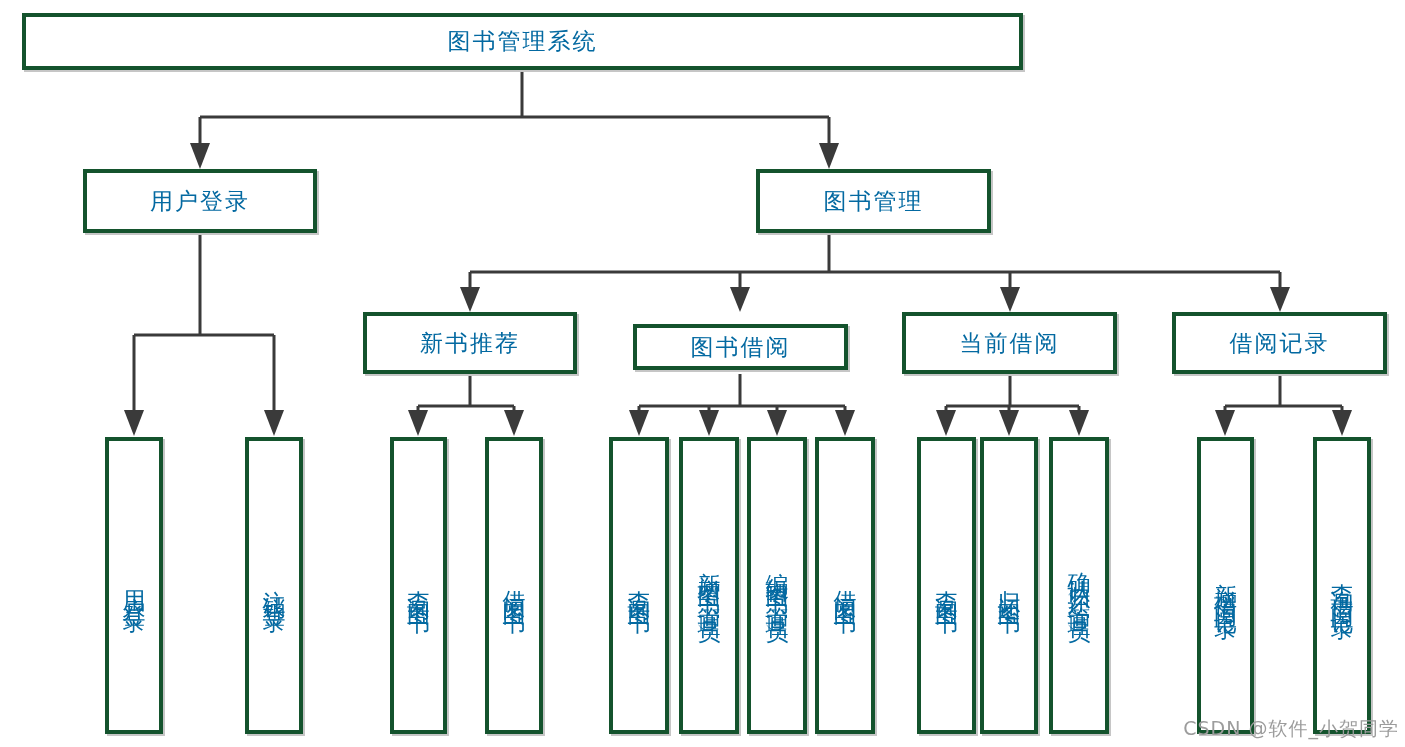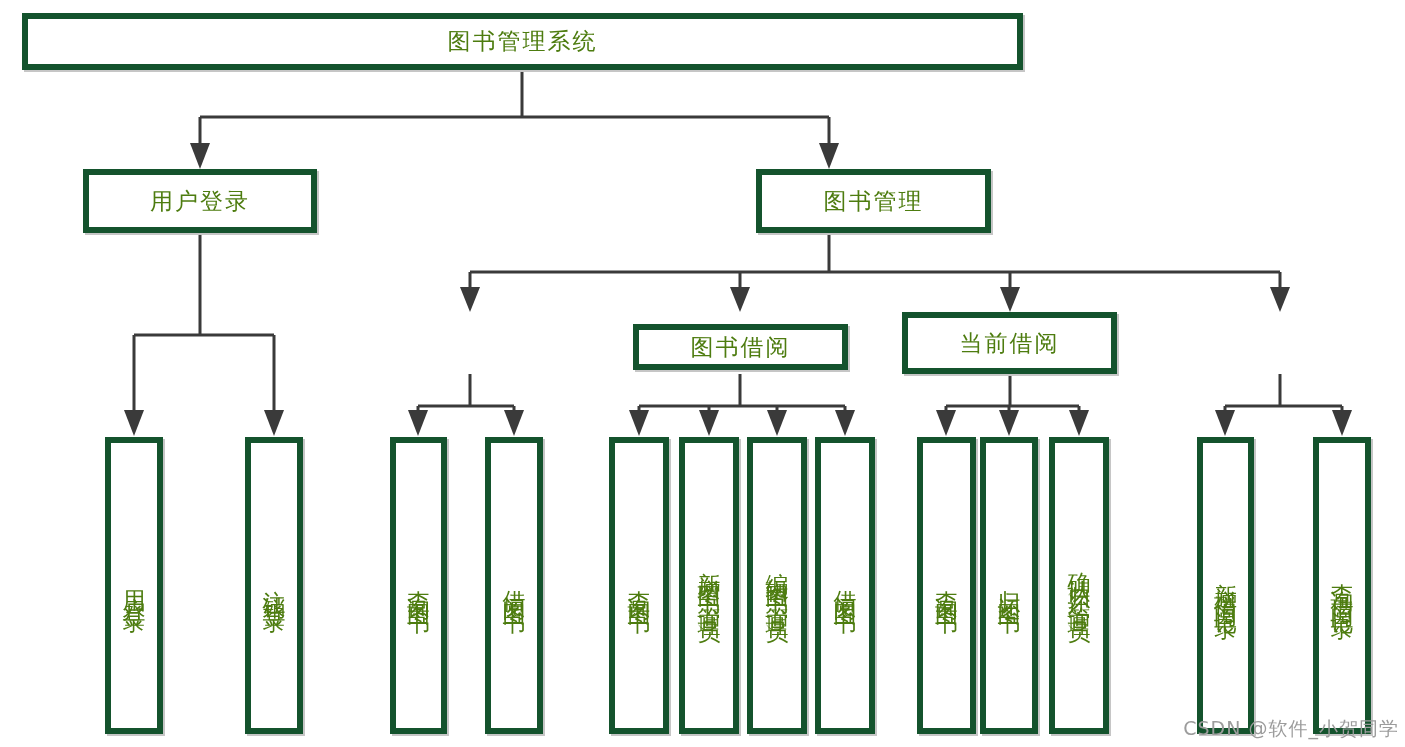--- a/index.html
+++ b/index.html
@@ -14,26 +14,26 @@
   svg.connectors {
     position: absolute;
     left: 0; top: 0;
     width: 1405px; height: 747px;
     z-index: 1;
   }
   .node {
     position: absolute;
     box-sizing: border-box;
     background: #ffffff;
-    border: 6px solid #14532d;
+    border: 4px solid #14532d;
     box-shadow: 2px 2px 0 #c6c6c6;
     display: flex;
     align-items: center;
     justify-content: center;
-    color: #4d7c0f;
+    color: #0369a1;
     font-size: 23px;
     letter-spacing: 2px;
     z-index: 2;
     white-space: nowrap;
   }
   .node.root { font-size: 23px; }
   .node.leaf span {
     writing-mode: vertical-rl;
     line-height: 1;
     letter-spacing: 7px;
@@ -103,25 +103,31 @@
     <span>图书管理系统</span>
   </div>
 
   <div class="node" style="left:83px; top:169px; width:234px; height:64px;">
     <span>用户登录</span>
   </div>
   <div class="node" style="left:756px; top:169px; width:235px; height:64px;">
     <span>图书管理</span>
   </div>
 
+  <div class="node" style="left:363px; top:312px; width:214px; height:62px;">
+    <span>新书推荐</span>
+  </div>
   <div class="node" style="left:633px; top:324px; width:215px; height:46px;">
     <span>图书借阅</span>
   </div>
   <div class="node" style="left:902px; top:312px; width:215px; height:62px;text-align:right;">
     <span>当前借阅</span>
+  </div>
+  <div class="node" style="left:1172px; top:312px; width:215px; height:62px;">
+    <span>借阅记录</span>
   </div>
 
   <div class="node leaf" style="left:105px; top:437px; width:58px; height:297px;">
     <span>用户登录</span>
   </div>
   <div class="node leaf" style="left:245px; top:437px; width:58px; height:297px;">
     <span>注销登录</span>
   </div>
 
   <div class="node leaf" style="left:390px; top:437px; width:57px; height:297px;">

